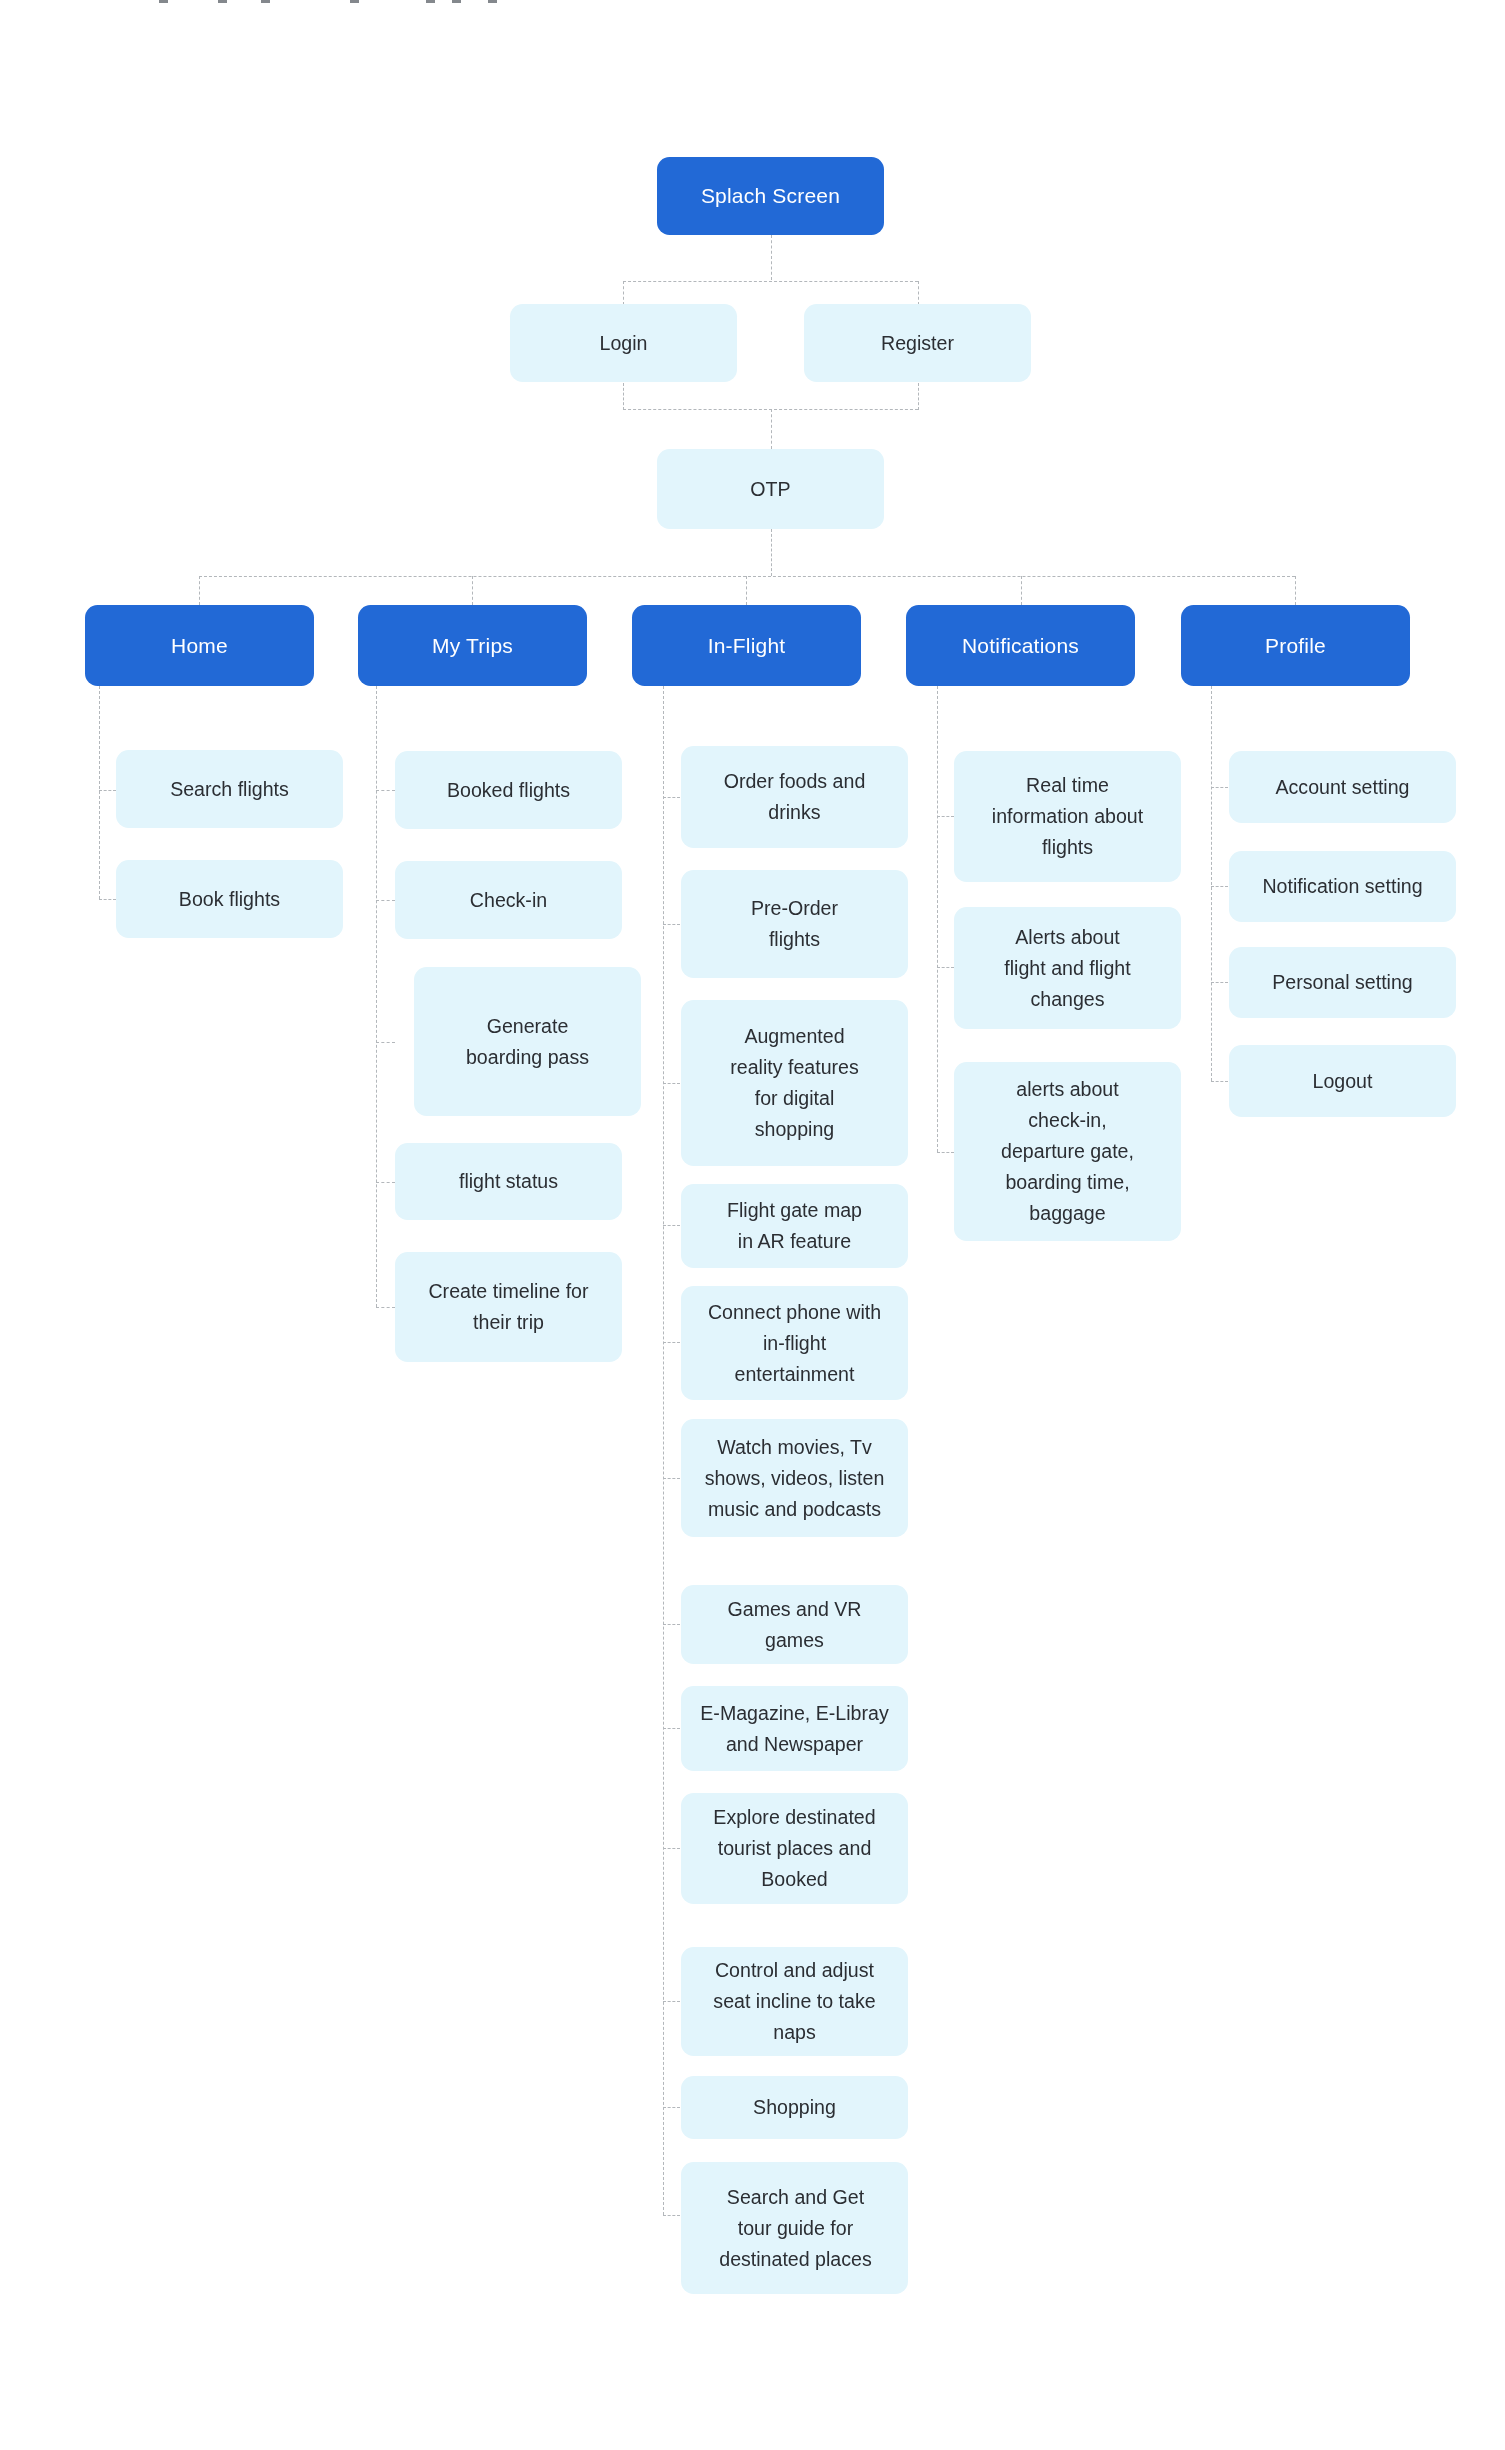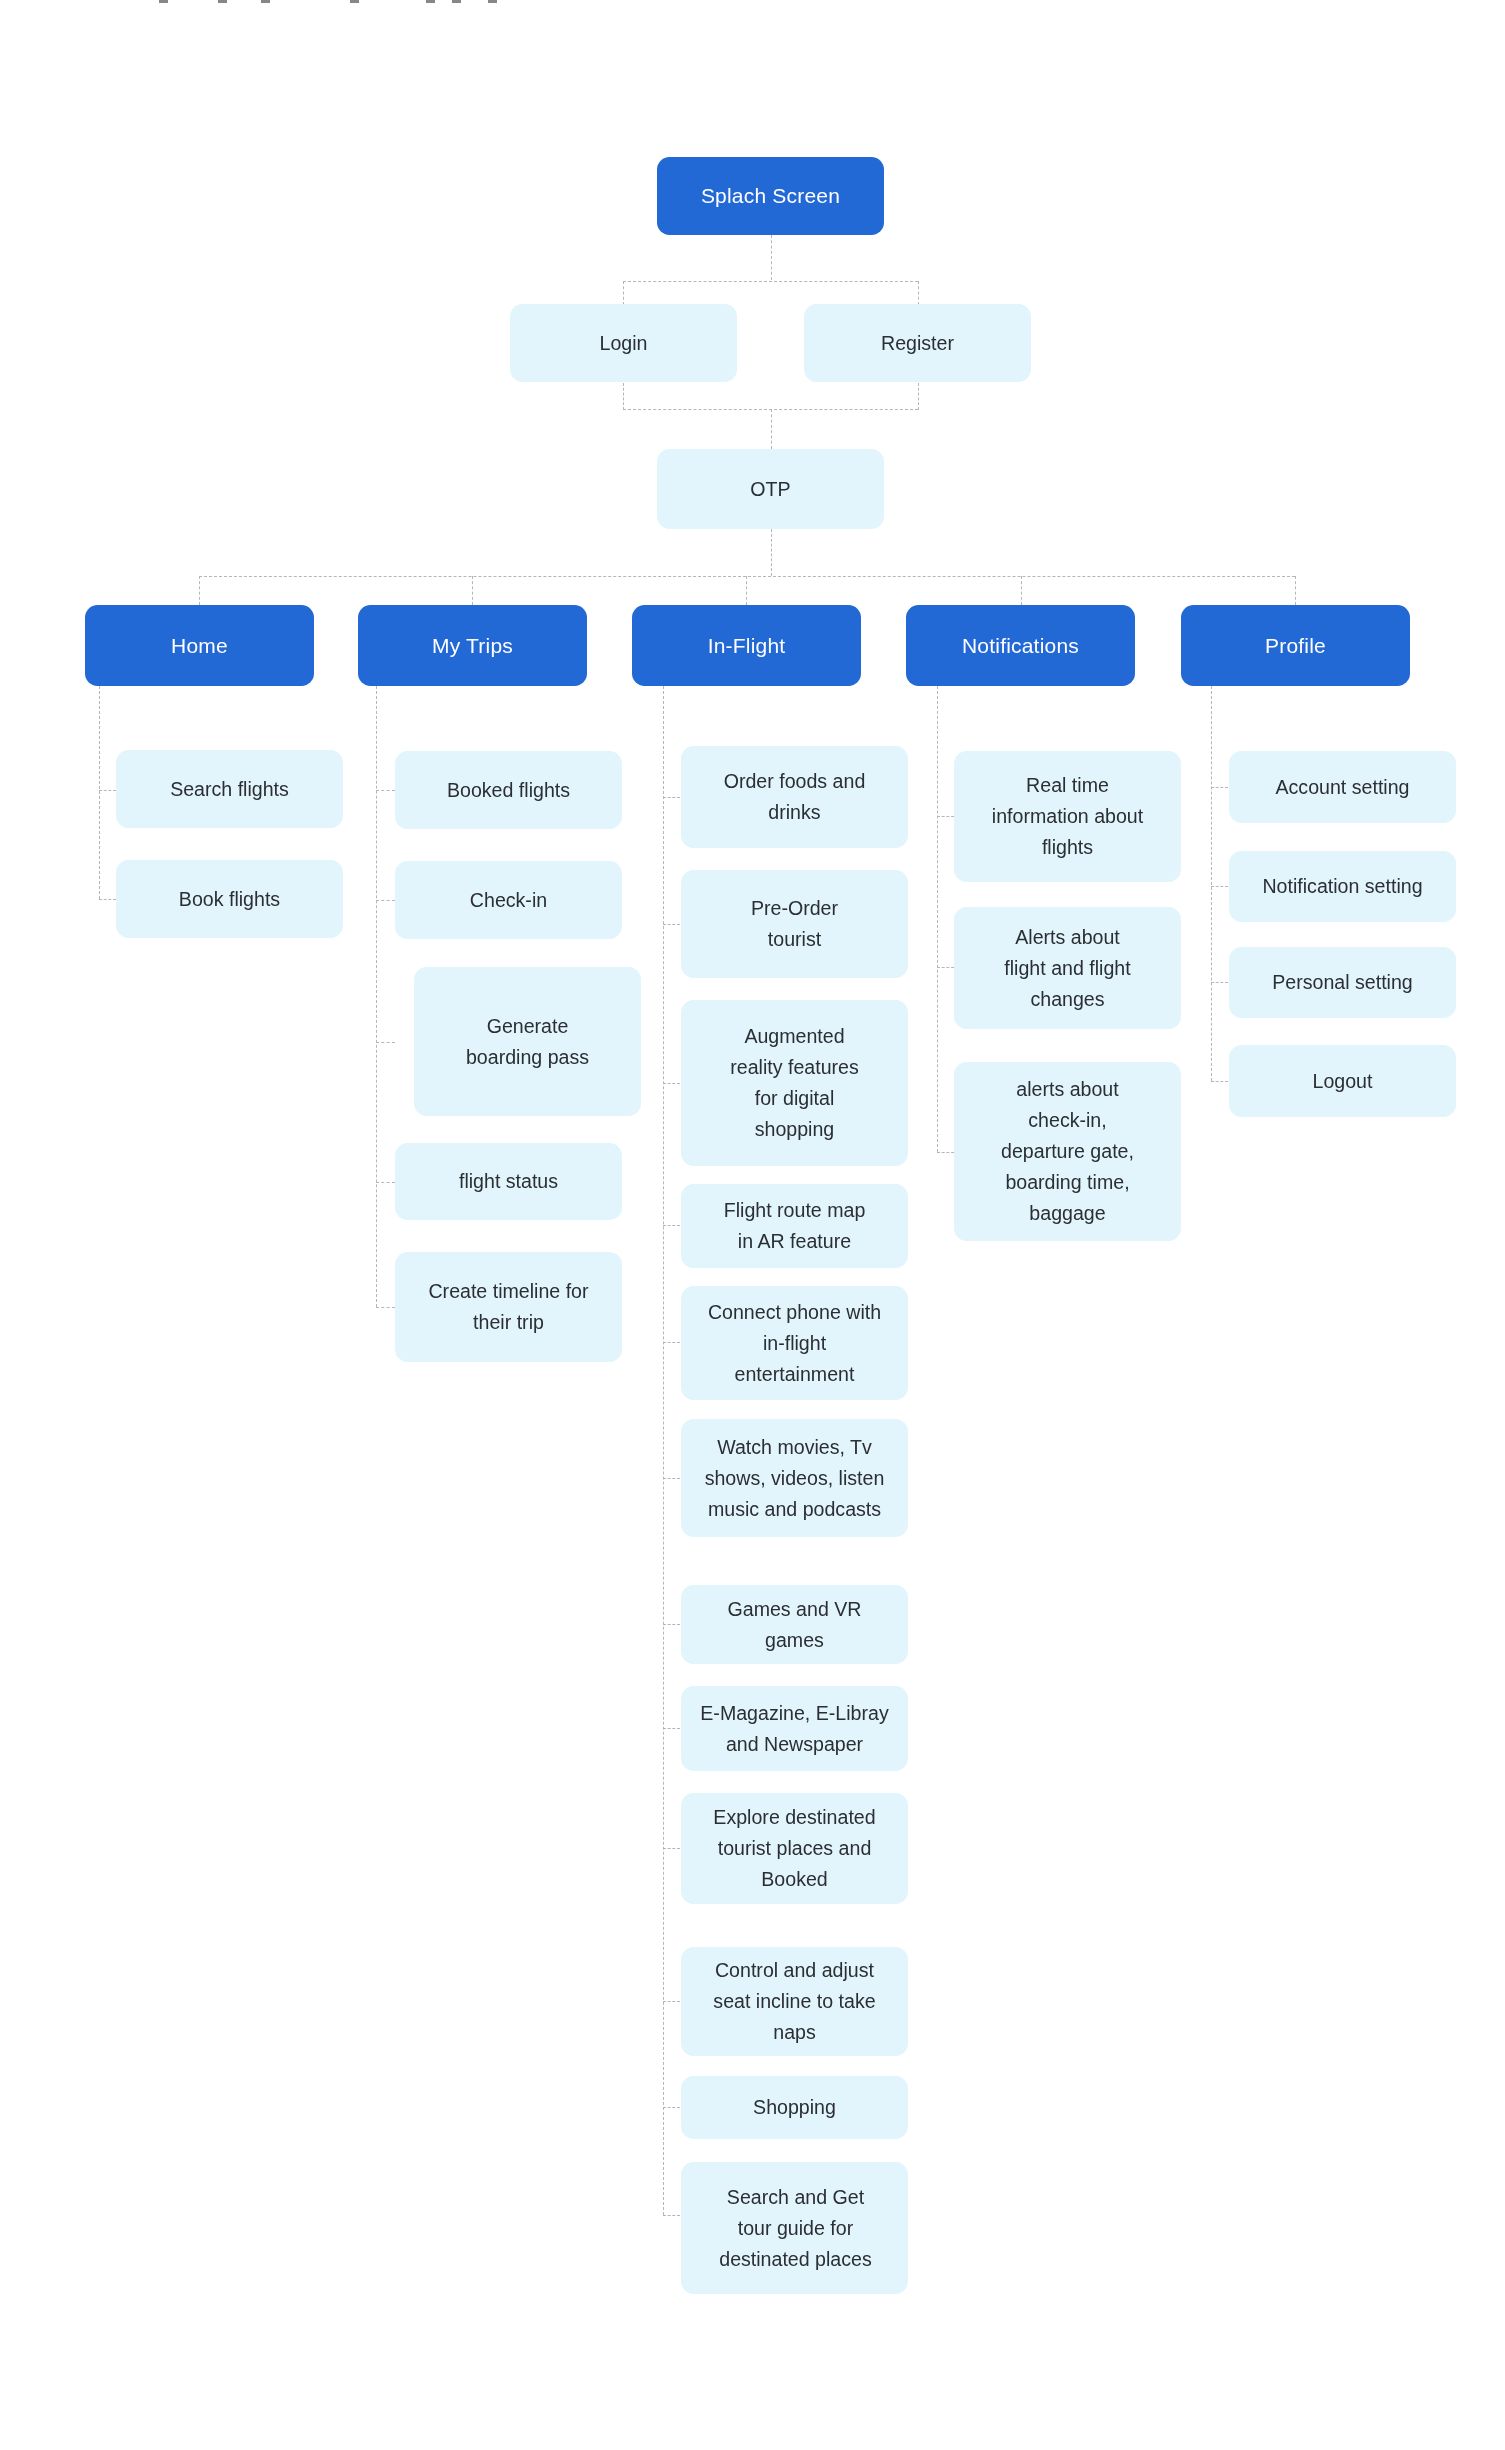--- a/index.html
+++ b/index.html
@@ -110,26 +110,26 @@
   <div class="node light" style="left:395px;top:861px;width:227px;height:78px;">Check-in</div>
   <div class="node light" style="left:414px;top:967px;width:227px;height:149px;">Generate
 boarding pass</div>
   <div class="node light" style="left:395px;top:1143px;width:227px;height:77px;">flight status</div>
   <div class="node light" style="left:395px;top:1252px;width:227px;height:110px;">Create timeline for
 their trip</div>
 
   <div class="node light" style="left:681px;top:746px;width:227px;height:102px;">Order foods and
 drinks</div>
   <div class="node light" style="left:681px;top:870px;width:227px;height:108px;">Pre-Order
-tourist</div>
+flights</div>
   <div class="node light" style="left:681px;top:1000px;width:227px;height:166px;">Augmented
 reality features
 for digital
 shopping</div>
-  <div class="node light" style="left:681px;top:1184px;width:227px;height:84px;">Flight route map
+  <div class="node light" style="left:681px;top:1184px;width:227px;height:84px;">Flight gate map
 in AR feature</div>
   <div class="node light" style="left:681px;top:1286px;width:227px;height:114px;">Connect phone with
 in-flight
 entertainment</div>
   <div class="node light" style="left:681px;top:1419px;width:227px;height:118px;">Watch movies, Tv
 shows, videos, listen
 music and podcasts</div>
   <div class="node light" style="left:681px;top:1585px;width:227px;height:79px;">Games and VR
 games</div>
   <div class="node light" style="left:681px;top:1686px;width:227px;height:85px;">E-Magazine, E-Libray

